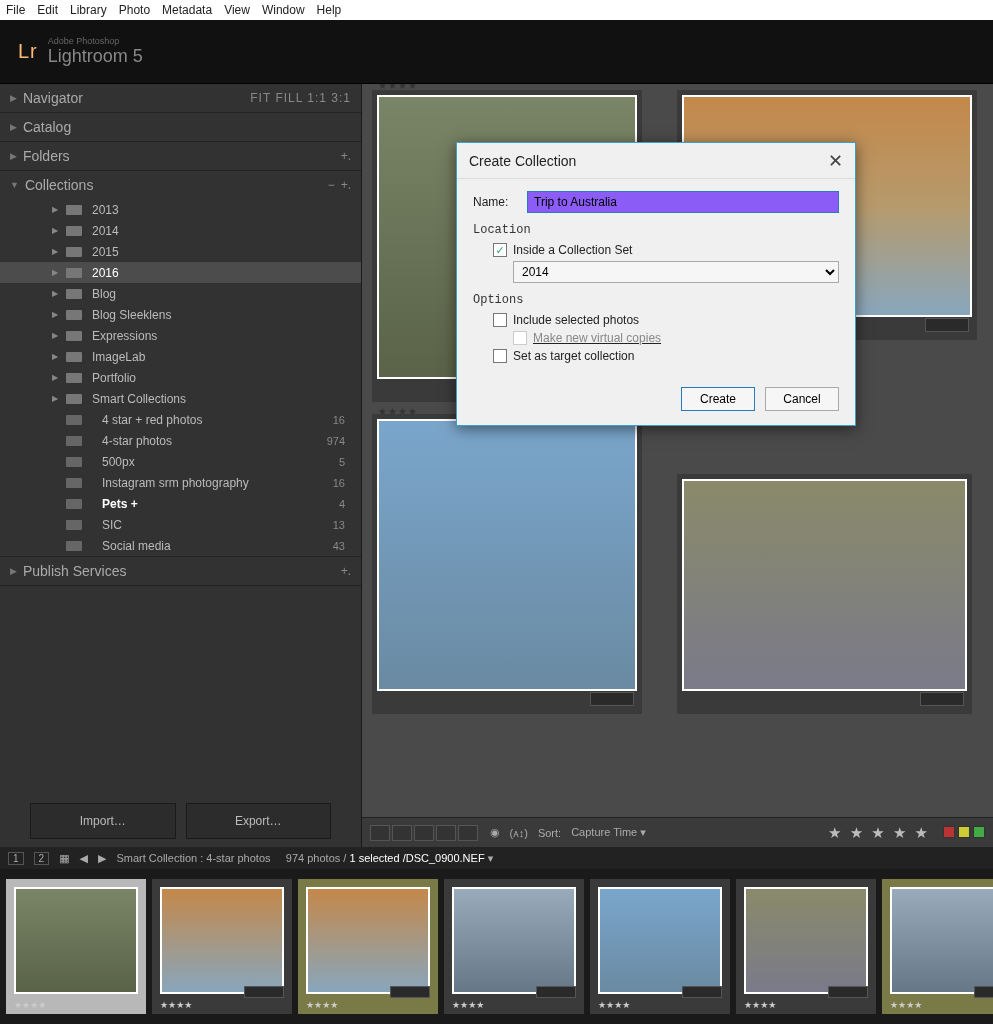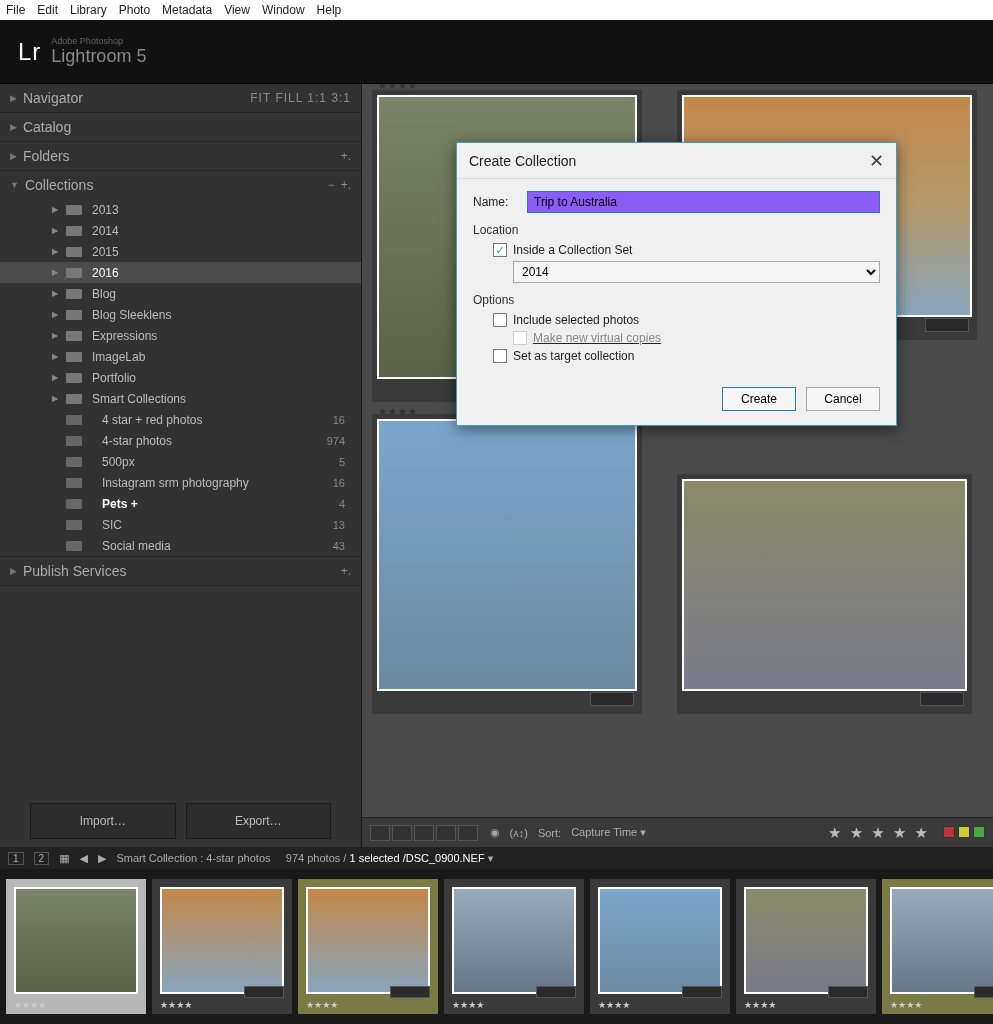--- a/index.html
+++ b/index.html
@@ -4,21 +4,21 @@
 <style>
 * { box-sizing: border-box; margin: 0; padding: 0; font-family: "Segoe UI", Tahoma, sans-serif; }
 html, body { width: 993px; height: 1024px; overflow: hidden; background: #1a1a1a; }
 
 .top-menu { background: #fff; height: 20px; display: flex; align-items: center; padding: 0 6px; gap: 12px; font-size: 12px; color: #222; }
 .top-menu span { cursor: default; }
 
 .app { display: flex; flex-direction: column; width: 100%; height: calc(100% - 20px); }
 
 .brand-bar { background: #111; height: 64px; display: flex; align-items: center; padding: 0 18px; gap: 10px; border-bottom: 1px solid #000; }
-.logo-lr { font-family: "Segoe UI", sans-serif; font-size: 24px; font-weight: 300; color: #ffffff; letter-spacing: 1px; }
+.logo-lr { font-family: "Segoe UI", sans-serif; font-size: 20px; font-weight: 300; color: #fdba74; letter-spacing: 1px; }
 .brand-txt { display: flex; flex-direction: column; line-height: 1.1; }
 .brand-txt .small { color: #666; font-size: 9px; }
 .brand-txt .big   { color: #888; font-size: 18px; font-weight: 300; }
 
 .main-row { display: flex; flex: 1; min-height: 0; }
 
 .left-panel { width: 362px; background: #323232; display: flex; flex-direction: column; border-right: 1px solid #1a1a1a; }
 .panel-section { border-bottom: 1px solid #222; }
 .panel-head { height: 28px; display: flex; align-items: center; padding: 0 10px; color: #aaa; font-size: 14px; background: #323232; }
 .panel-head .tri { margin-right: 6px; font-size: 9px; color: #777; }
@@ -70,28 +70,28 @@
 
 .filmstrip { height: 155px; background: #1a1a1a; display:flex; align-items:center; padding:6px; gap:6px; overflow:hidden;}
 .fs-thumb { width: 140px; height: 135px; background:#3a3a3a; border:2px solid #3a3a3a; position:relative; flex-shrink:0; display:flex; flex-direction:column;}
 .fs-thumb.sel { background:#b8b8b8; border-color:#b8b8b8;}
 .fs-thumb.keyworded{ background:#7a7a46; border-color:#7a7a46;}
 .fs-thumb .ph{ flex:1; margin:6px; background:#668; border:2px solid #fff;}
 .fs-thumb .fs-stars{ font-size:9px; color:#ccc; padding:0 6px 2px;}
 .fs-thumb .fs-bad{ position:absolute; right:6px; bottom:14px; height:12px; width:40px; background:#2a2a2a; border:1px solid #555;}
 
 
-.dialog { position: absolute; left: 456px; top: 142px; width: 441px; background: #f0f0f0; border: 1px solid #3aa0c8; box-shadow: 0 3px 14px rgba(0,0,0,.5); font-size: 12px; color: #222; z-index: 50;}
+.dialog { position: absolute; left: 456px; top: 142px; width: 400px; background: #f0f0f0; border: 1px solid #3aa0c8; box-shadow: 0 3px 14px rgba(0,0,0,.5); font-size: 12px; color: #222; z-index: 50;}
 .dlg-title { height: 36px; display:flex; align-items:center; padding:0 12px; border-bottom:1px solid #ddd; font-size:14px;}
 .dlg-title .x { margin-left:auto; font-size:18px; color:#444; cursor:default;}
 .dlg-body { padding: 12px 16px 8px; }
 .dlg-row { display:flex; align-items:center; margin-bottom:10px; gap:8px;}
 .dlg-row label { width: 46px; text-align:left; }
 .dlg-row input[type=text]{ flex:1; height:22px; border:1px solid #2a7abf; padding:0 6px; font-size:12px; background:#8b5cf6;}
-.grp-lbl { color:#333; margin: 8px 0 6px; }
+.grp-lbl { color:#333; margin: 8px 0 6px; font-family: Liberation Mono, monospace; }
 .cbx-row { display:flex; align-items:center; gap:6px; margin:4px 0 4px 20px; }
 .cbx { width:14px; height:14px; border:1px solid #777; display:inline-flex; align-items:center; justify-content:center; font-size:11px; background:#fff;}
 .cbx.ck::after{content:"✓"; color:#2a6;}
 .sel-combo { margin:4px 0 10px 40px; }
 .sel-combo select { width: 100%; height:22px; border:1px solid #aaa; background:#f6f6f6; font-size:12px; padding:0 4px;}
 .muted { color:#888; }
 .dlg-btns { display:flex; justify-content:flex-end; gap:10px; padding:12px 16px 14px; }
 .dlg-btns button { min-width:74px; height:24px; border:1px solid #aaa; background:#f6f6f6; font-size:12px;}
 .dlg-btns button.primary{ border:1px solid #2a7abf; }
 

